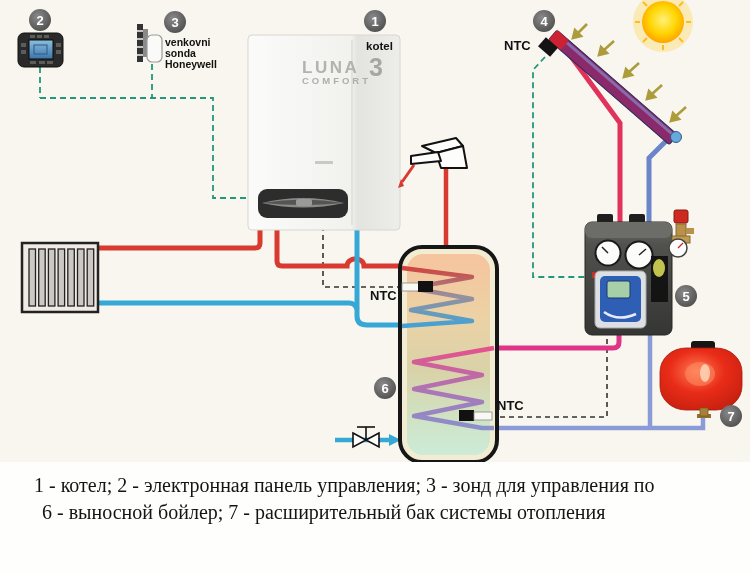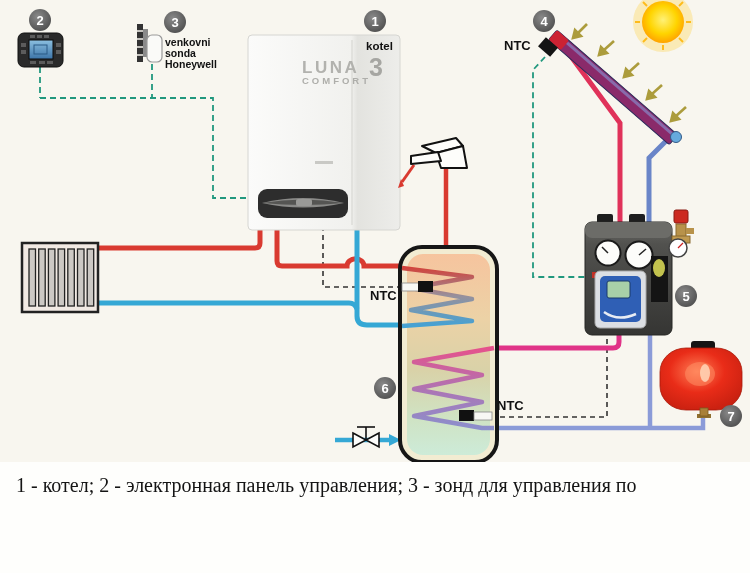--- a/index.html
+++ b/index.html
@@ -6,21 +6,21 @@
   .stage{
     position:relative;width:750px;height:573px;background:#ffffff;
     font-family:"Liberation Sans",sans-serif;overflow:hidden;
   }
   .diagram{position:absolute;top:0;left:0;}
   .caption{
     position:absolute;left:0;top:462px;width:750px;height:111px;
     background:#fefefc;color:#141414;
     font-family:"Liberation Serif",serif;font-size:20px;line-height:27px;
   }
-  .caption .cl{padding-left:16px;white-space:nowrap;}
+  .caption .cl{padding-left:34px;white-space:nowrap;}
   .caption .cl.indent{padding-left:42px;}
   .caption .cl:first-child{padding-top:10px;}
   text{font-family:"Liberation Sans",sans-serif;}
   .lbl{font-weight:bold;fill:#111;}
   .badge-num{fill:#fff;font-weight:bold;font-size:13px;}
 </style>
 </head>
 <body>
 
 <div class="stage">
@@ -313,15 +313,16 @@
     </g>
     <g>
       <circle cx="731" cy="416" r="11" fill="url(#gBadge)"></circle>
       <text class="badge-num" x="731" y="420.5" text-anchor="middle">7</text>
     </g>
   </g>
 </svg>
 
 <div class="caption">
   <div class="cl">1 - котел; 2 - электронная панель управления; 3 - зонд для управления по</div>
+  <div class="cl indent">6 - выносной бойлер; 7 - расширительный бак системы отопления</div>
 </div>
 
 </div>
 
 </body></html>

